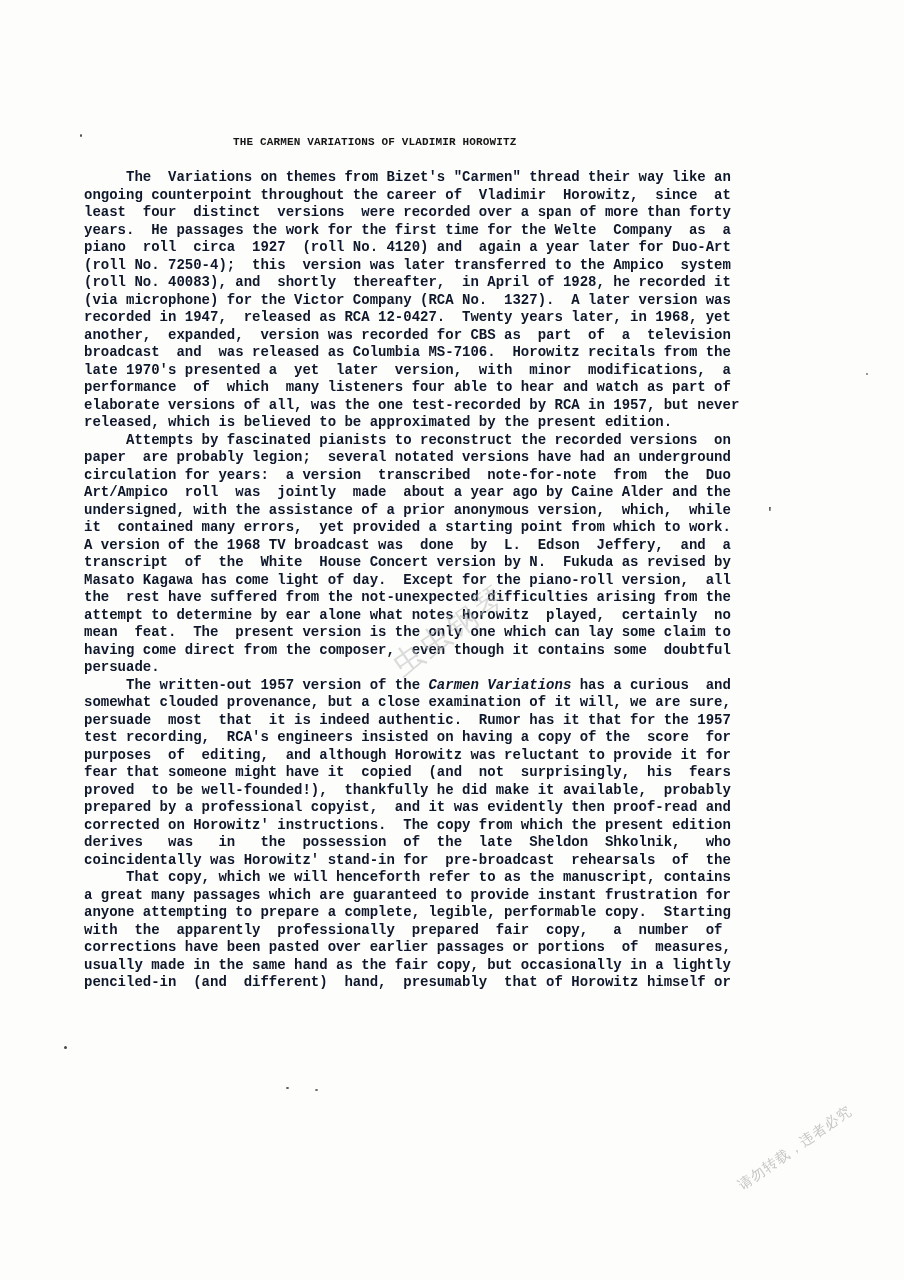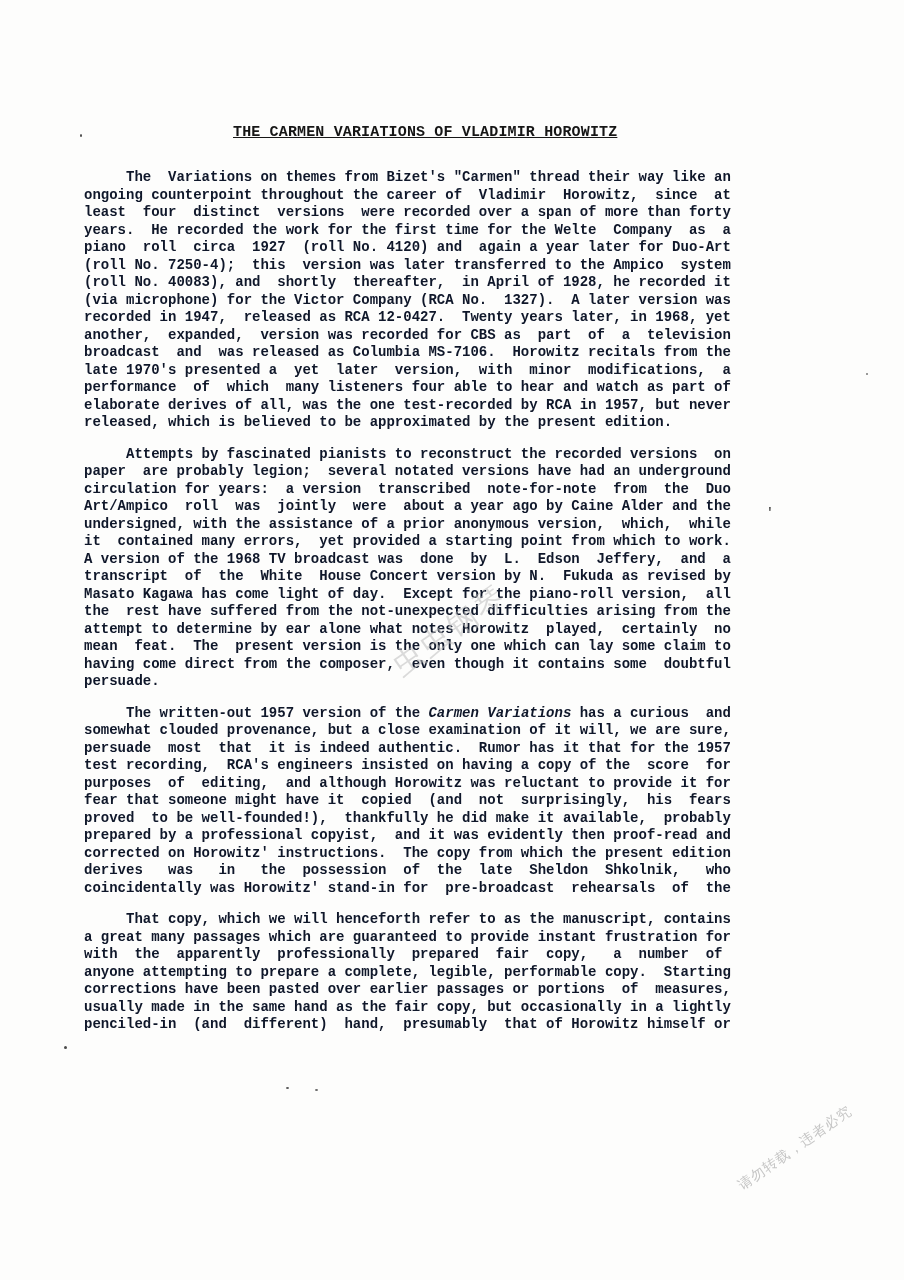--- a/index.html
+++ b/index.html
@@ -9,39 +9,38 @@
     width: 904px;
     height: 1280px;
     background: #fdfdfc;
     overflow: hidden;
     font-family: "Liberation Mono", "DejaVu Sans Mono", monospace;
     color: #1c1c1c;
   }
   .doc-title {
     position: absolute;
     left: 233px;
-    top: 124px;
-    font-size: 15px;
+    top: 136px;
+    font-size: 11px;
     font-weight: 700;
     white-space: pre;
     letter-spacing: 0.15px;
     color: #161616;
-    text-decoration: underline;
   }
   .doc-body {
     position: absolute;
     left: 84px;
     top: 169px;
     width: 690px;
     font-size: 14px;
     font-weight: 700;
     line-height: 17.5px;
     color: #0f172a;
   }
-  .para + .para { margin-top: 14px; }
+  .para + .para { }
   .line { white-space: pre; }
   .line em { }
   .wm {
     position: absolute;
     white-space: nowrap;
     pointer-events: none;
     font-family: "DejaVu Sans", sans-serif;
     transform-origin: left center;
     z-index: 5;
   }
@@ -80,38 +79,38 @@
 
 <div class="page">
 
   <div class="doc-title">THE CARMEN VARIATIONS OF VLADIMIR HOROWITZ</div>
 
   <div class="doc-body">
       <div class="para">
         <div class="line"><span>     The  Variations on themes from Bizet's "Carmen" thread their way like an</span></div>
         <div class="line"><span>ongoing counterpoint throughout the career of  Vladimir  Horowitz,  since  at</span></div>
         <div class="line"><span>least  four  distinct  versions  were recorded over a span of more than forty</span></div>
-        <div class="line"><span>years.  He recorded the work for the first time for the Welte  Company  as  a</span></div>
+        <div class="line"><span>years.  He passages the work for the first time for the Welte  Company  as  a</span></div>
         <div class="line"><span>piano  roll  circa  1927  (roll No. 4120) and  again a year later for Duo-Art</span></div>
         <div class="line"><span>(roll No. 7250-4);  this  version was later transferred to the Ampico  system</span></div>
         <div class="line"><span>(roll No. 40083), and  shortly  thereafter,  in April of 1928, he recorded it</span></div>
         <div class="line"><span>(via microphone) for the Victor Company (RCA No.  1327).  A later version was</span></div>
         <div class="line"><span>recorded in 1947,  released as RCA 12-0427.  Twenty years later, in 1968, yet</span></div>
         <div class="line"><span>another,  expanded,  version was recorded for CBS as  part  of  a  television</span></div>
         <div class="line"><span>broadcast  and  was released as Columbia MS-7106.  Horowitz recitals from the</span></div>
         <div class="line"><span>late 1970's presented a  yet  later  version,  with  minor  modifications,  a</span></div>
         <div class="line"><span>performance  of  which  many listeners four able to hear and watch as part of</span></div>
-        <div class="line"><span>elaborate derives of all, was the one test-recorded by RCA in 1957, but never</span></div>
+        <div class="line"><span>elaborate versions of all, was the one test-recorded by RCA in 1957, but never</span></div>
         <div class="line"><span>released, which is believed to be approximated by the present edition.</span></div>
       </div>
       <div class="para">
         <div class="line"><span>     Attempts by fascinated pianists to reconstruct the recorded versions  on</span></div>
         <div class="line"><span>paper  are probably legion;  several notated versions have had an underground</span></div>
         <div class="line"><span>circulation for years:  a version  transcribed  note-for-note  from  the  Duo</span></div>
-        <div class="line"><span>Art/Ampico  roll  was  jointly  were  about a year ago by Caine Alder and the</span></div>
+        <div class="line"><span>Art/Ampico  roll  was  jointly  made  about a year ago by Caine Alder and the</span></div>
         <div class="line"><span>undersigned, with the assistance of a prior anonymous version,  which,  while</span></div>
         <div class="line"><span>it  contained many errors,  yet provided a starting point from which to work.</span></div>
         <div class="line"><span>A version of the 1968 TV broadcast was  done  by  L.  Edson  Jeffery,  and  a</span></div>
         <div class="line"><span>transcript  of  the  White  House Concert version by N.  Fukuda as revised by</span></div>
         <div class="line"><span>Masato Kagawa has come light of day.  Except for the piano-roll version,  all</span></div>
         <div class="line"><span>the  rest have suffered from the not-unexpected difficulties arising from the</span></div>
         <div class="line"><span>attempt to determine by ear alone what notes Horowitz  played,  certainly  no</span></div>
         <div class="line"><span>mean  feat.  The  present version is the only one which can lay some claim to</span></div>
         <div class="line"><span>having come direct from the composer,  even though it contains some  doubtful</span></div>
         <div class="line"><span>persuade.</span></div>
@@ -125,22 +124,22 @@
         <div class="line"><span>fear that someone might have it  copied  (and  not  surprisingly,  his  fears</span></div>
         <div class="line"><span>proved  to be well-founded!),  thankfully he did make it available,  probably</span></div>
         <div class="line"><span>prepared by a professional copyist,  and it was evidently then proof-read and</span></div>
         <div class="line"><span>corrected on Horowitz' instructions.  The copy from which the present edition</span></div>
         <div class="line"><span>derives   was   in   the  possession  of  the  late  Sheldon  Shkolnik,   who</span></div>
         <div class="line"><span>coincidentally was Horowitz' stand-in for  pre-broadcast  rehearsals  of  the</span></div>
       </div>
       <div class="para">
         <div class="line"><span>     That copy, which we will henceforth refer to as the manuscript, contains</span></div>
         <div class="line"><span>a great many passages which are guaranteed to provide instant frustration for</span></div>
+        <div class="line"><span>anyone attempting to prepare a complete, legible, performable copy.  Starting</span></div>
         <div class="line"><span>with  the  apparently  professionally  prepared  fair  copy,   a  number  of</span></div>
-        <div class="line"><span>anyone attempting to prepare a complete, legible, performable copy.  Starting</span></div>
         <div class="line"><span>corrections have been pasted over earlier passages or portions  of  measures,</span></div>
         <div class="line"><span>usually made in the same hand as the fair copy, but occasionally in a lightly</span></div>
         <div class="line"><span>penciled-in  (and  different)  hand,  presumably  that of Horowitz himself or</span></div>
       </div>
     </div>
 
   <div class="wm wm-center">虫虫钢琴</div>
 
   <div class="wm wm-bottom-right">请勿转载，违者必究</div>
 

